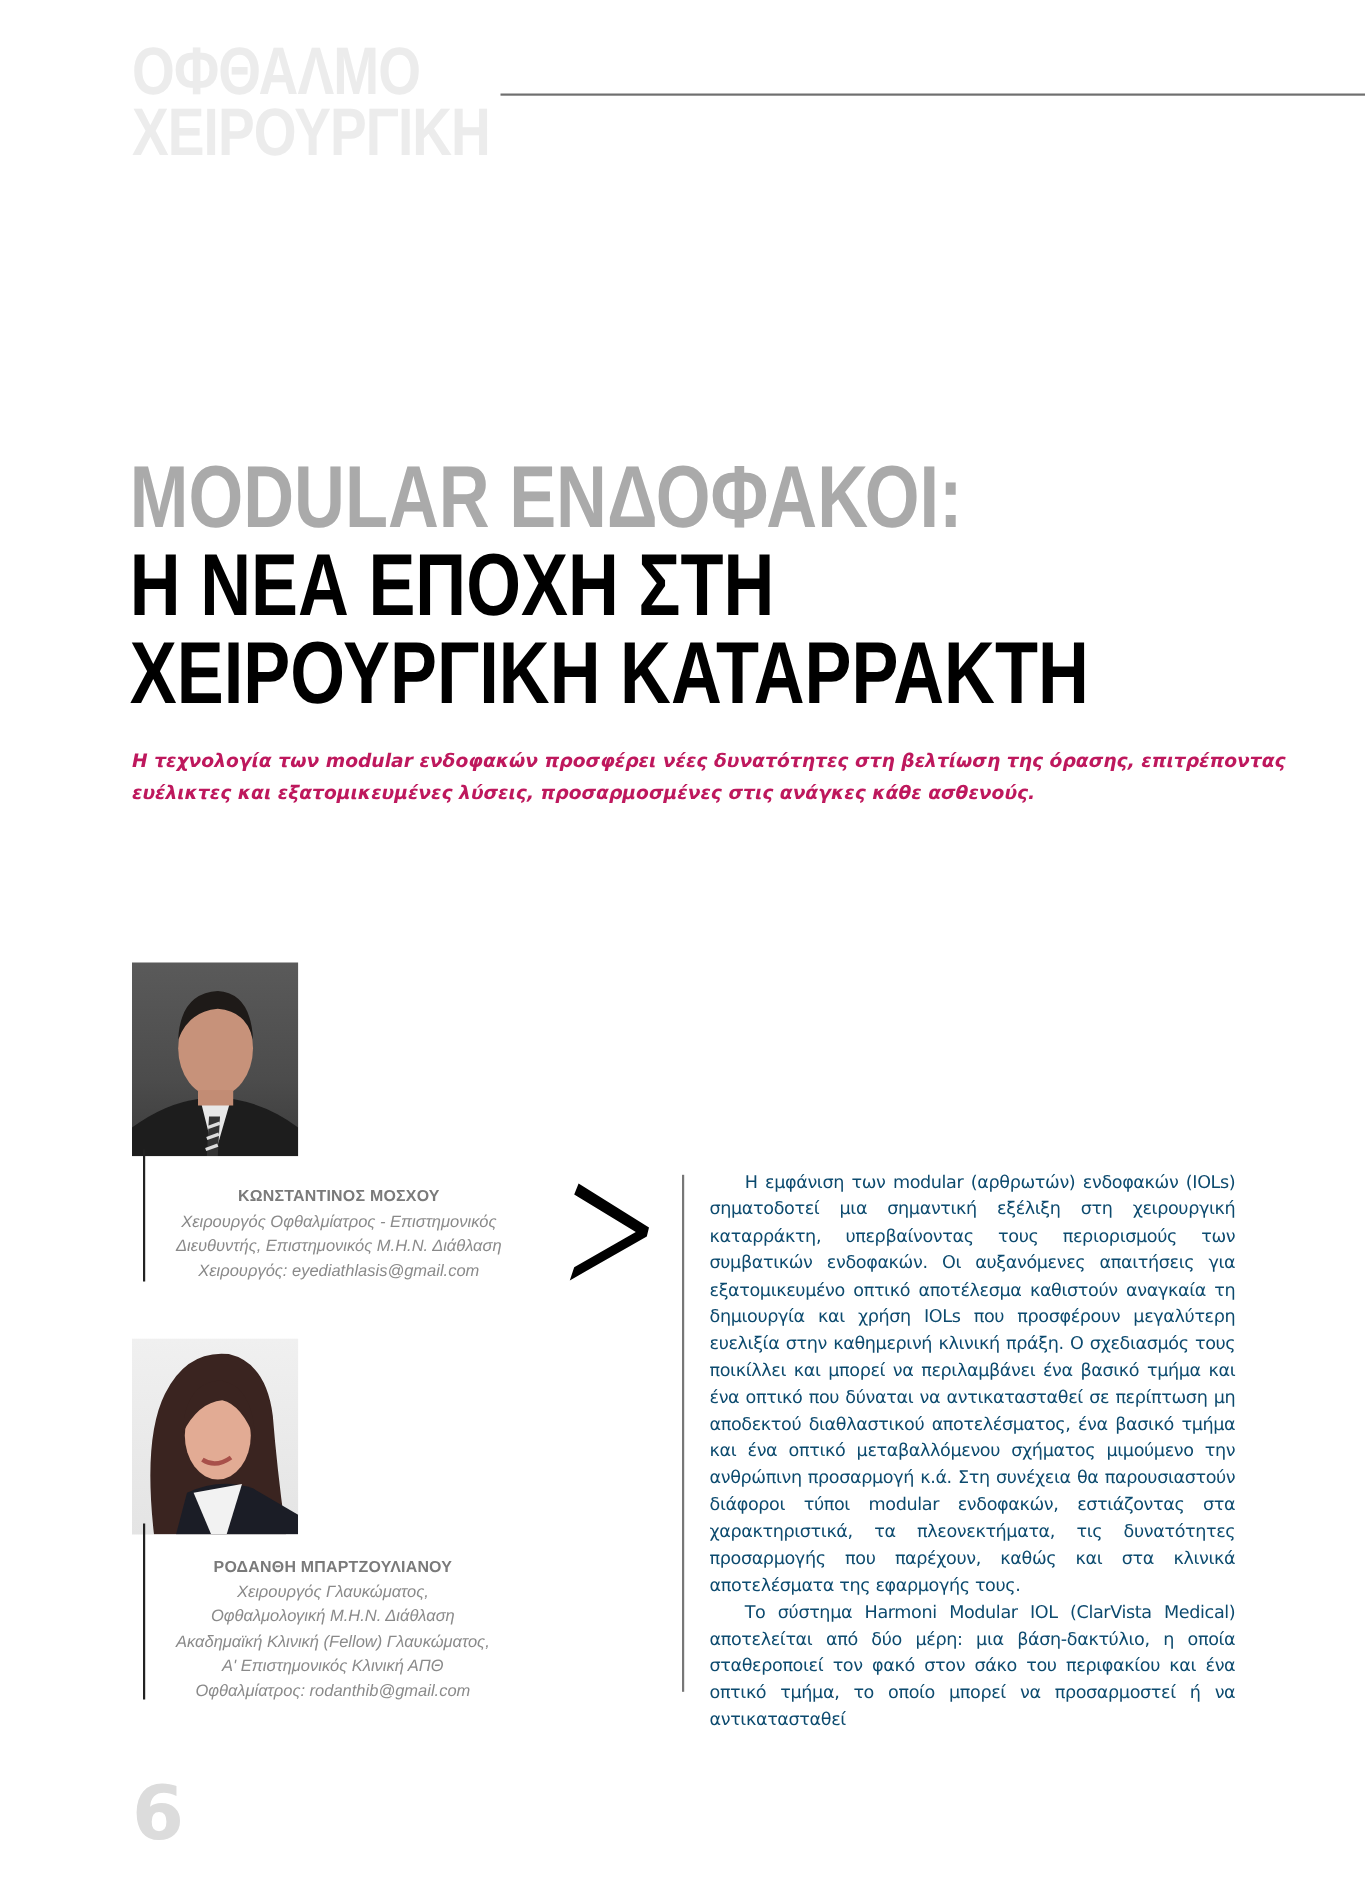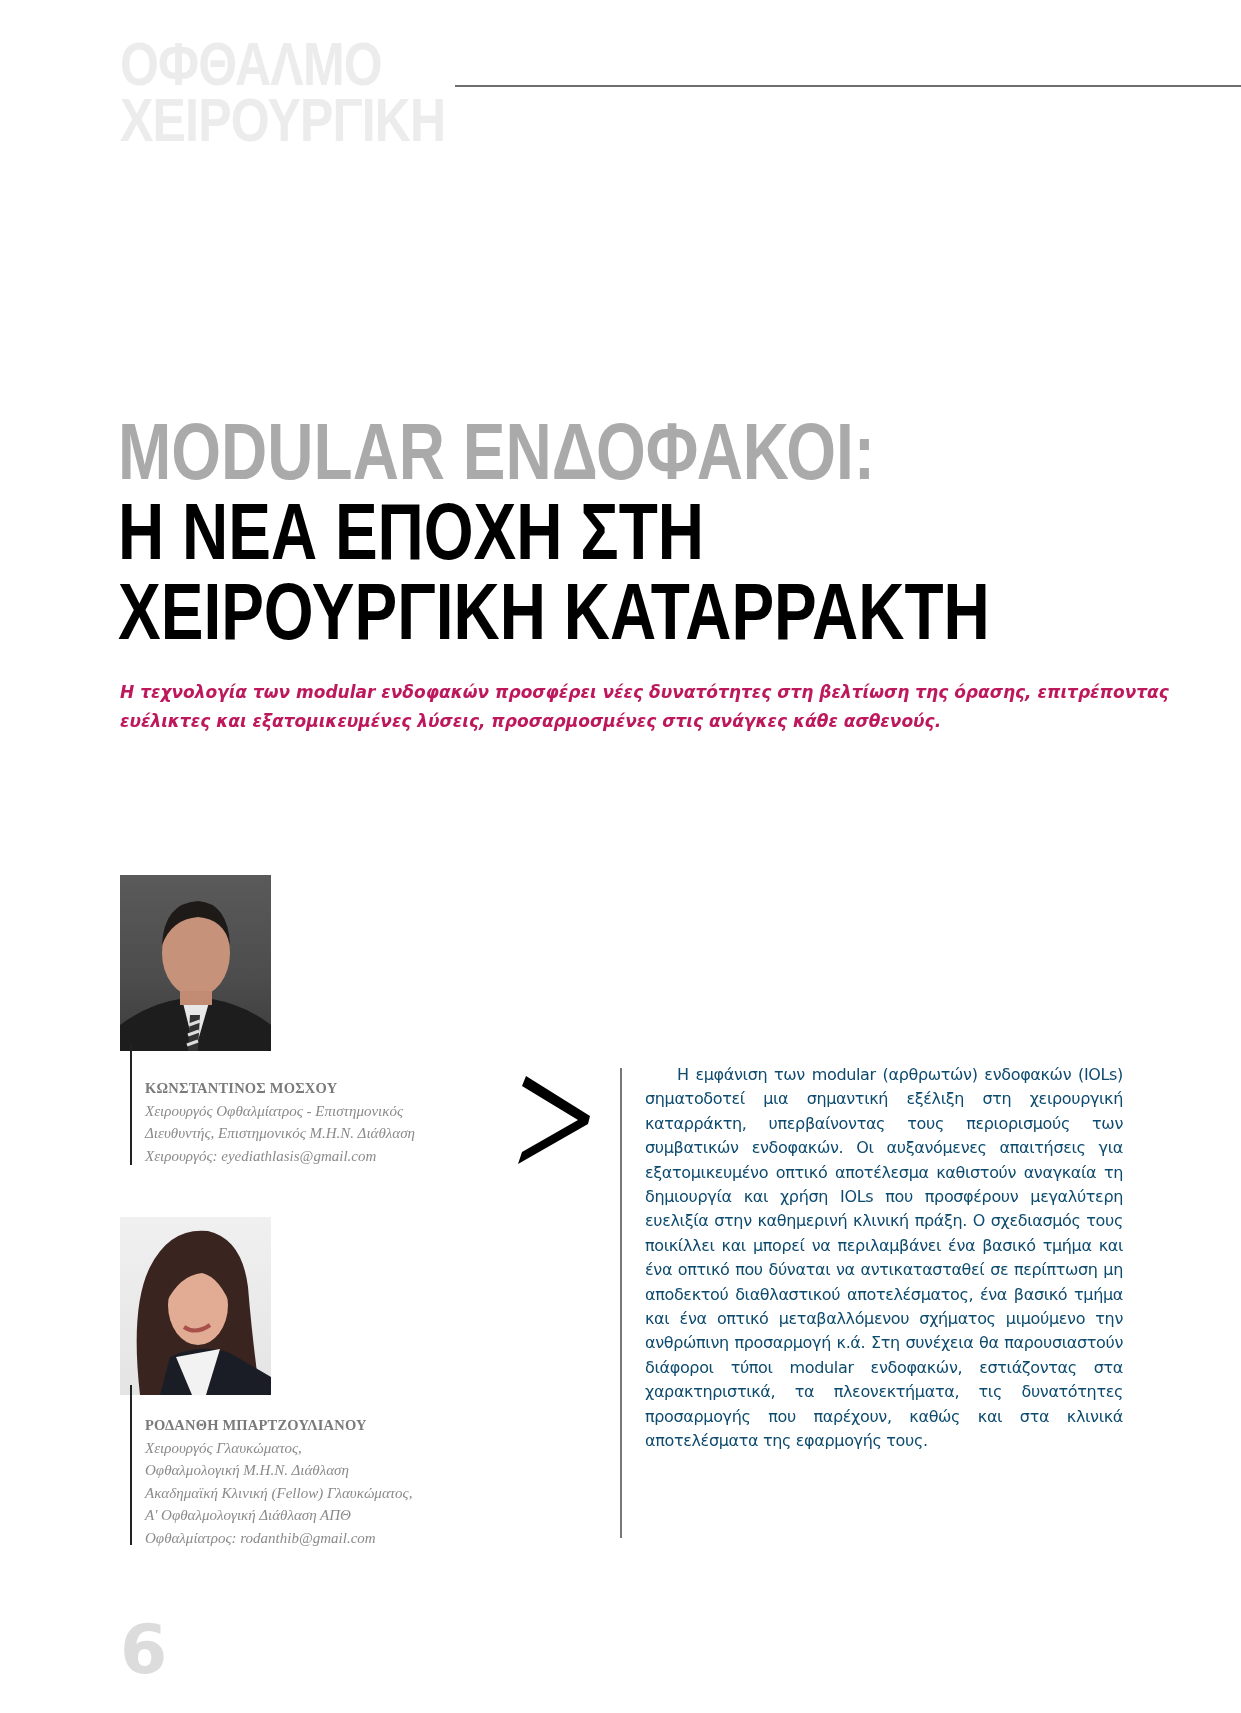--- a/index.html
+++ b/index.html
@@ -13,21 +13,21 @@
   .headline .l1 { color:#aaaaaa; }
   .headline .l2, .headline .l3 { color:#000; }
 
   .lede { position:absolute; left:120px; top:678px; width:1060px; font-family:"DejaVu Sans", sans-serif; font-style:italic; font-weight:700; font-size:17px; line-height:29px; color:#be185d; }
 
   .photo { position:absolute; left:120px; width:151px; overflow:hidden; }
   .photo-1 { top:875px; height:176px; background:linear-gradient(180deg,#5a5a5a 0%,#4c4c4c 60%,#3b3b3b 100%); }
   .photo-2 { top:1217px; height:178px; background:linear-gradient(180deg,#f0f0f0 0%,#e4e4e4 100%); }
 
   .author-rule { position:absolute; left:130px; width:2px; background:#222; }
-  .author { position:absolute; left:145px; font-family:Liberation Serif, serif; font-size:15px; line-height:22.5px; color:#8a8a8a; }
+  .author { position:absolute; left:160px; font-family:Liberation Sans, sans-serif; font-size:15px; line-height:22.5px; color:#8a8a8a;text-align:center; }
   .author .name { font-weight:700; font-size:14.5px; color:#7a7a7a; letter-spacing:0.2px; }
   .author .role { font-style:italic; font-weight:300; }
 
   .chevron { position:absolute; left:512px; top:1072px; width:80px; height:95px; }
 
   .col-rule { position:absolute; left:620px; top:1068px; width:1.5px; height:470px; background:#777; }
   .body-col { position:absolute; left:645px; top:1063px; width:478px; font-family:"DejaVu Sans", sans-serif; font-size:16px; line-height:24.4px; color:#0c4a6e; text-align:justify; }
   .body-col p { margin:0; text-indent:32px; hyphens:manual; letter-spacing:-0.35px; }
 
   .page-number { position:absolute; left:120px; top:1615px; font-family:"DejaVu Sans", sans-serif; font-weight:700; font-size:68px; line-height:70px; color:#dcdcdc; }
@@ -81,22 +81,23 @@
     <path d="M46 86 Q48 40 80 38 Q110 42 112 92 Q100 60 82 56 Q60 58 46 86 Z" fill="#3a2420"></path>
     <path d="M64 110 Q76 118 90 108" stroke="#a8504a" stroke-width="4" fill="none"></path>
   </svg>
 </div>
 <div class="author-rule" style="top:1385px; height:160px;"></div>
 <div class="author" style="top:1414px;">
   <div class="name">ΡΟΔΑΝΘΗ ΜΠΑΡΤΖΟΥΛΙΑΝΟΥ</div>
   <div class="role">Χειρουργός Γλαυκώματος,</div>
   <div class="role">Οφθαλμολογική Μ.Η.Ν. Διάθλαση</div>
   <div class="role">Ακαδημαϊκή Κλινική (Fellow) Γλαυκώματος,</div>
-  <div class="role">Α' Οφθαλμολογική Διάθλαση ΑΠΘ</div>
+  <div class="role">Α' Επιστημονικός Κλινική ΑΠΘ</div>
   <div class="role">Οφθαλμίατρος: rodanthib@gmail.com</div>
 </div>
 
 <div class="col-rule"></div>
 <div class="body-col">
   <p>Η εμφάνιση των modular (αρθρωτών) ενδοφακών (IOLs) σηματοδοτεί μια σημαντική εξέλιξη στη χειρουργική καταρράκτη, υπερβαίνοντας τους περιορισμούς των συμβατικών ενδοφακών. Οι αυξανόμενες απαιτήσεις για εξατομικευμένο οπτικό αποτέλεσμα καθιστούν αναγκαία τη δημιουργία και χρήση IOLs που προσφέρουν μεγαλύτερη ευελιξία στην καθημερινή κλινική πράξη. Ο σχεδιασμός τους ποικίλλει και μπορεί να περιλαμβάνει ένα βασικό τμήμα και ένα οπτικό που δύναται να αντικατασταθεί σε περίπτωση μη αποδεκτού διαθλαστικού αποτελέσματος, ένα βασικό τμήμα και ένα οπτικό μεταβαλλόμενου σχήματος μιμούμενο την ανθρώπινη προσαρμογή κ.ά. Στη συνέχεια θα παρουσιαστούν διάφοροι τύποι modular ενδοφακών, εστιάζοντας στα χαρακτηριστικά, τα πλεονεκτήματα, τις δυνατότητες προσαρμογής που παρέχουν, καθώς και στα κλινικά αποτελέσματα της εφαρμογής τους.</p>
+  <p>Το σύστημα Harmoni Modular IOL (ClarVista Medical) αποτελείται από δύο μέρη: μια βάση-δακτύλιο, η οποία σταθεροποιεί τον φακό στον σάκο του περιφακίου και ένα οπτικό τμήμα, το οποίο μπορεί να προσαρμοστεί ή να αντικατασταθεί</p>
 </div>
 
 <div class="page-number">6</div>
 
 </body></html>

